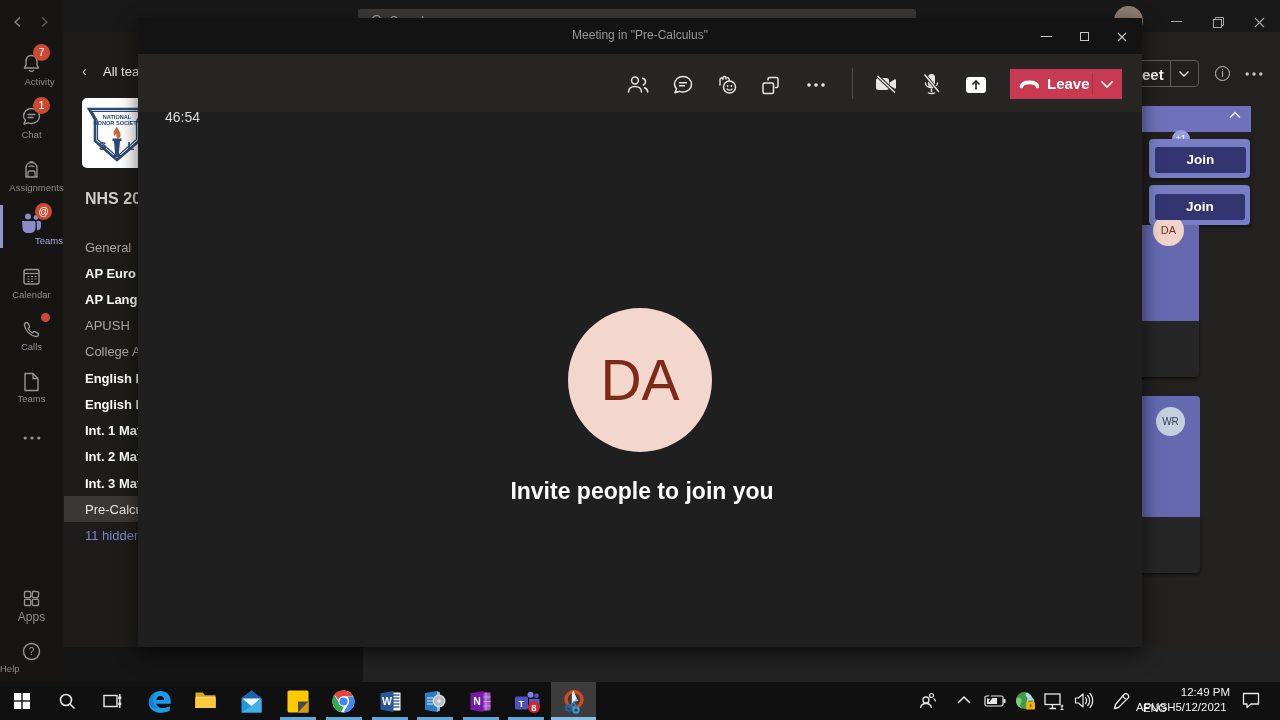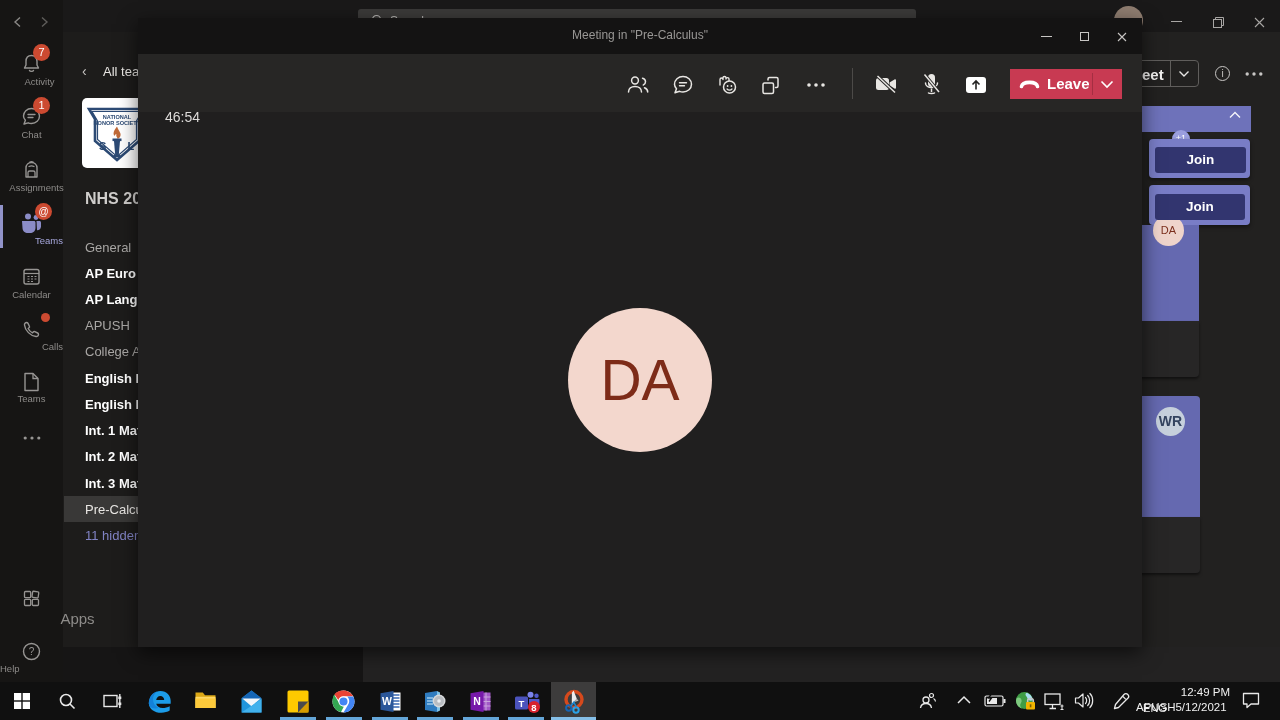--- a/index.html
+++ b/index.html
@@ -115,41 +115,41 @@
     <rect x="3" y="3.5" width="15" height="14.5" rx="2" fill="none" stroke="#979593" stroke-width="1.4"></rect>
     <path d="M3 7.5 L18 7.5" stroke="#979593" stroke-width="1.2"></path>
     <path d="M6.5 10.5 h2 M10 10.5 h2 M13.5 10.5 h2 M6.5 13 h2 M10 13 h2 M13.5 13 h2 M6.5 15.5 h2 M10 15.5 h2" stroke="#979593" stroke-width="1.2"></path>
   </svg>
   <div class="abs" style="left:0;top:289px;width:63px;text-align:center;color:#8d8b89;font-size:9.5px;">Calendar</div>
 
   <svg class="abs" style="left:21px;top:319px;" width="21" height="21" viewBox="0 0 21 21">
     <path d="M5.5 3.5 C4.5 3.5 3.3 4.5 3.5 6 C4 11.5 9.5 17 15 17.5 C16.5 17.7 17.5 16.5 17.5 15.5 C17.5 14.8 17.2 14.3 16.6 14 L13.8 12.6 C13.2 12.3 12.6 12.5 12.2 13 L11.5 13.9 C9.8 13 8 11.2 7.1 9.5 L8 8.8 C8.5 8.4 8.7 7.8 8.4 7.2 L7 4.4 C6.7 3.8 6.2 3.5 5.5 3.5 Z" fill="none" stroke="#979593" stroke-width="1.4" stroke-linejoin="round"></path>
   </svg>
   <div class="abs" style="left:41px;top:313px;width:9px;height:9px;background:#cc4a31;border-radius:50%;"></div>
-  <div class="abs" style="left:0;top:341px;width:63px;text-align:right;color:#8d8b89;font-size:9.5px;">Calls</div>
+  <div class="abs" style="left:0;top:341px;width:63px;text-align:center;color:#8d8b89;font-size:9.5px;">Calls</div>
 
   <svg class="abs" style="left:22px;top:371px;" width="19" height="22" viewBox="0 0 19 22">
     <path d="M3 2.5 L11 2.5 L16 7.5 L16 19.5 L3 19.5 Z" fill="none" stroke="#979593" stroke-width="1.4" stroke-linejoin="round"></path>
     <path d="M11 2.5 L11 7.5 L16 7.5" fill="none" stroke="#979593" stroke-width="1.3"></path>
   </svg>
   <div class="abs" style="left:0;top:393px;width:63px;text-align:center;color:#8d8b89;font-size:9.5px;">Teams</div>
 
   <svg class="abs" style="left:23px;top:435px;" width="18" height="6" viewBox="0 0 18 6">
     <circle cx="2.2" cy="3" r="1.6" fill="#979593"></circle>
       <circle cx="9" cy="3" r="1.6" fill="#979593"></circle>
       <circle cx="15.8" cy="3" r="1.6" fill="#979593"></circle>
   </svg>
 
   <svg class="abs" style="left:21px;top:588px;" width="21" height="21" viewBox="0 0 21 21">
     <rect x="3.5" y="3.5" width="6.2" height="6.2" rx="1" fill="none" stroke="#979593" stroke-width="1.3"></rect>
     <rect x="11.3" y="3.5" width="6.2" height="6.2" rx="1" fill="none" stroke="#979593" stroke-width="1.3" transform="rotate(8 14.4 6.6)"></rect>
     <rect x="3.5" y="11.3" width="6.2" height="6.2" rx="1" fill="none" stroke="#979593" stroke-width="1.3"></rect>
     <rect x="11.3" y="11.3" width="6.2" height="6.2" rx="1" fill="none" stroke="#979593" stroke-width="1.3"></rect>
   </svg>
-  <div class="abs" style="left:0;top:610px;width:63px;text-align:center;color:#8d8b89;font-size:15px;margin-left:46px;">Apps</div>
+  <div class="abs" style="left:0;top:610px;width:63px;text-align:center;color:#8d8b89;font-size:12px;">Apps</div>
 
   <svg class="abs" style="left:21px;top:641px;" width="21" height="21" viewBox="0 0 21 21">
     <circle cx="10.5" cy="10.5" r="8" fill="none" stroke="#979593" stroke-width="1.4"></circle>
     <text x="10.5" y="14.2" font-size="10" fill="#979593" text-anchor="middle" font-family="Liberation Sans">?</text>
   </svg>
   <div class="abs" style="left:0;top:663px;width:63px;color:#8d8b89;font-size:9.5px;">Help</div>
 
   <div class="abs" style="left:1110px;top:60px;width:89px;height:27px;border:1px solid #605e5c;border-radius:4px;"></div>
   <div class="abs" style="left:1142px;top:66px;color:#f3f2f1;font-size:15px;font-weight:bold;">eet</div>
   <div class="abs" style="left:1170px;top:61px;width:1px;height:25px;background:#605e5c;"></div>
@@ -176,21 +176,21 @@
   <div class="abs" style="left:1155px;top:147px;width:91px;height:26px;background:#32356f;border-radius:3px;color:#fff;font-size:13.5px;font-weight:bold;text-align:center;line-height:26px;">Join</div>
 
   <div class="abs" style="left:1149px;top:185px;width:101px;height:40px;background:#797dc6;border-radius:4px;box-shadow:0 2px 4px rgba(0,0,0,.45);"></div>
 
   <div class="abs" style="left:1136px;top:225px;width:63px;height:96px;background:#6569b0;"></div>
   <div class="abs" style="left:1153px;top:215px;width:31px;height:31px;background:#efd4cb;border-radius:50%;color:#7c2f1d;font-size:11px;text-align:center;line-height:31px;">DA</div>
   <div class="abs" style="left:1155px;top:194px;width:90px;height:26px;background:#32356f;border-radius:3px;color:#fff;font-size:13.5px;font-weight:bold;text-align:center;line-height:26px;">Join</div>
   <div class="abs" style="left:1136px;top:321px;width:63px;height:56px;background:#272626;border-radius:0 0 4px 4px;box-shadow:0 2px 3px rgba(0,0,0,.5);"></div>
 
   <div class="abs" style="left:1136px;top:396px;width:64px;height:121px;background:#6569b0;border-radius:4px 4px 0 0;"></div>
-  <div class="abs" style="left:1156px;top:407px;width:29px;height:29px;background:#c6d0dc;border-radius:50%;color:#33435f;font-size:14px;font-weight:bold;text-align:center;line-height:29px;">WR</div>
+  <div class="abs" style="left:1156px;top:407px;width:29px;height:29px;background:#c6d0dc;border-radius:50%;color:#33435f;font-size:10px;font-weight:normal;text-align:center;line-height:29px;">WR</div>
   <div class="abs" style="left:1136px;top:517px;width:64px;height:56px;background:#272626;border-radius:0 0 4px 4px;box-shadow:0 2px 3px rgba(0,0,0,.5);"></div>
 
   <div class="abs" style="left:63px;top:647px;width:300px;height:35px;background:#161515;"></div>
   <div class="abs" style="left:363px;top:647px;width:917px;height:35px;background:#232222;"></div>
 
   <div class="abs" id="meetwin" style="left:138px;top:18px;width:1004px;height:629px;background:#201f1f;box-shadow:0 6px 18px rgba(0,0,0,.6);">
 
     <div class="abs" style="left:0;top:0;width:1004px;height:36px;background:#141313;"></div>
     <div class="abs" style="left:0;top:10px;width:1004px;text-align:center;color:#999795;font-size:12px;">Meeting in "Pre-Calculus"</div>
     <div class="abs" style="left:903px;top:18px;width:11px;height:1px;background:#c8c6c4;"></div>
@@ -262,20 +262,21 @@
         <path d="M2.5 8.5 C3.5 3 17.5 3 18.5 8.5" fill="none" stroke="#fff" stroke-width="3.6" stroke-linecap="round"></path>
       </svg>
       <div class="abs" style="left:37px;top:6px;color:#fff;font-size:15px;font-weight:bold;">Leave</div>
       <div class="abs" style="left:82px;top:4px;width:1px;height:22px;background:#a52e42;"></div>
       <svg class="abs" style="left:90px;top:11px;" width="14" height="9" viewBox="0 0 14 9">
           <path d="M1.5 1.5 L7 7 L12.5 1.5" fill="none" stroke="#fff" stroke-width="1.6"></path>
         </svg>
     </div>
 
     <div class="abs" style="left:430px;top:290px;width:144px;height:144px;border-radius:50%;background:#f3d7cd;color:#7d2b18;font-size:57px;text-align:center;line-height:144px;">DA</div>
+    <div class="abs" style="left:0;top:460px;width:1008px;text-align:center;color:#fcfcfc;font-size:23px;font-weight:bold;">Invite people to join you</div>
   </div>
 
   <div class="abs" id="taskbar" style="left:0;top:682px;width:1280px;height:38px;background:#101010;">
 
     <svg class="abs" style="left:14px;top:11px;" width="16" height="16" viewBox="0 0 16 16">
       <rect x="0" y="0" width="7.3" height="7.3" fill="#fff"></rect>
         <rect x="8.7" y="0" width="7.3" height="7.3" fill="#fff"></rect>
       <rect x="0" y="8.7" width="7.3" height="7.3" fill="#fff"></rect>
         <rect x="8.7" y="8.7" width="7.3" height="7.3" fill="#fff"></rect>
     </svg>

